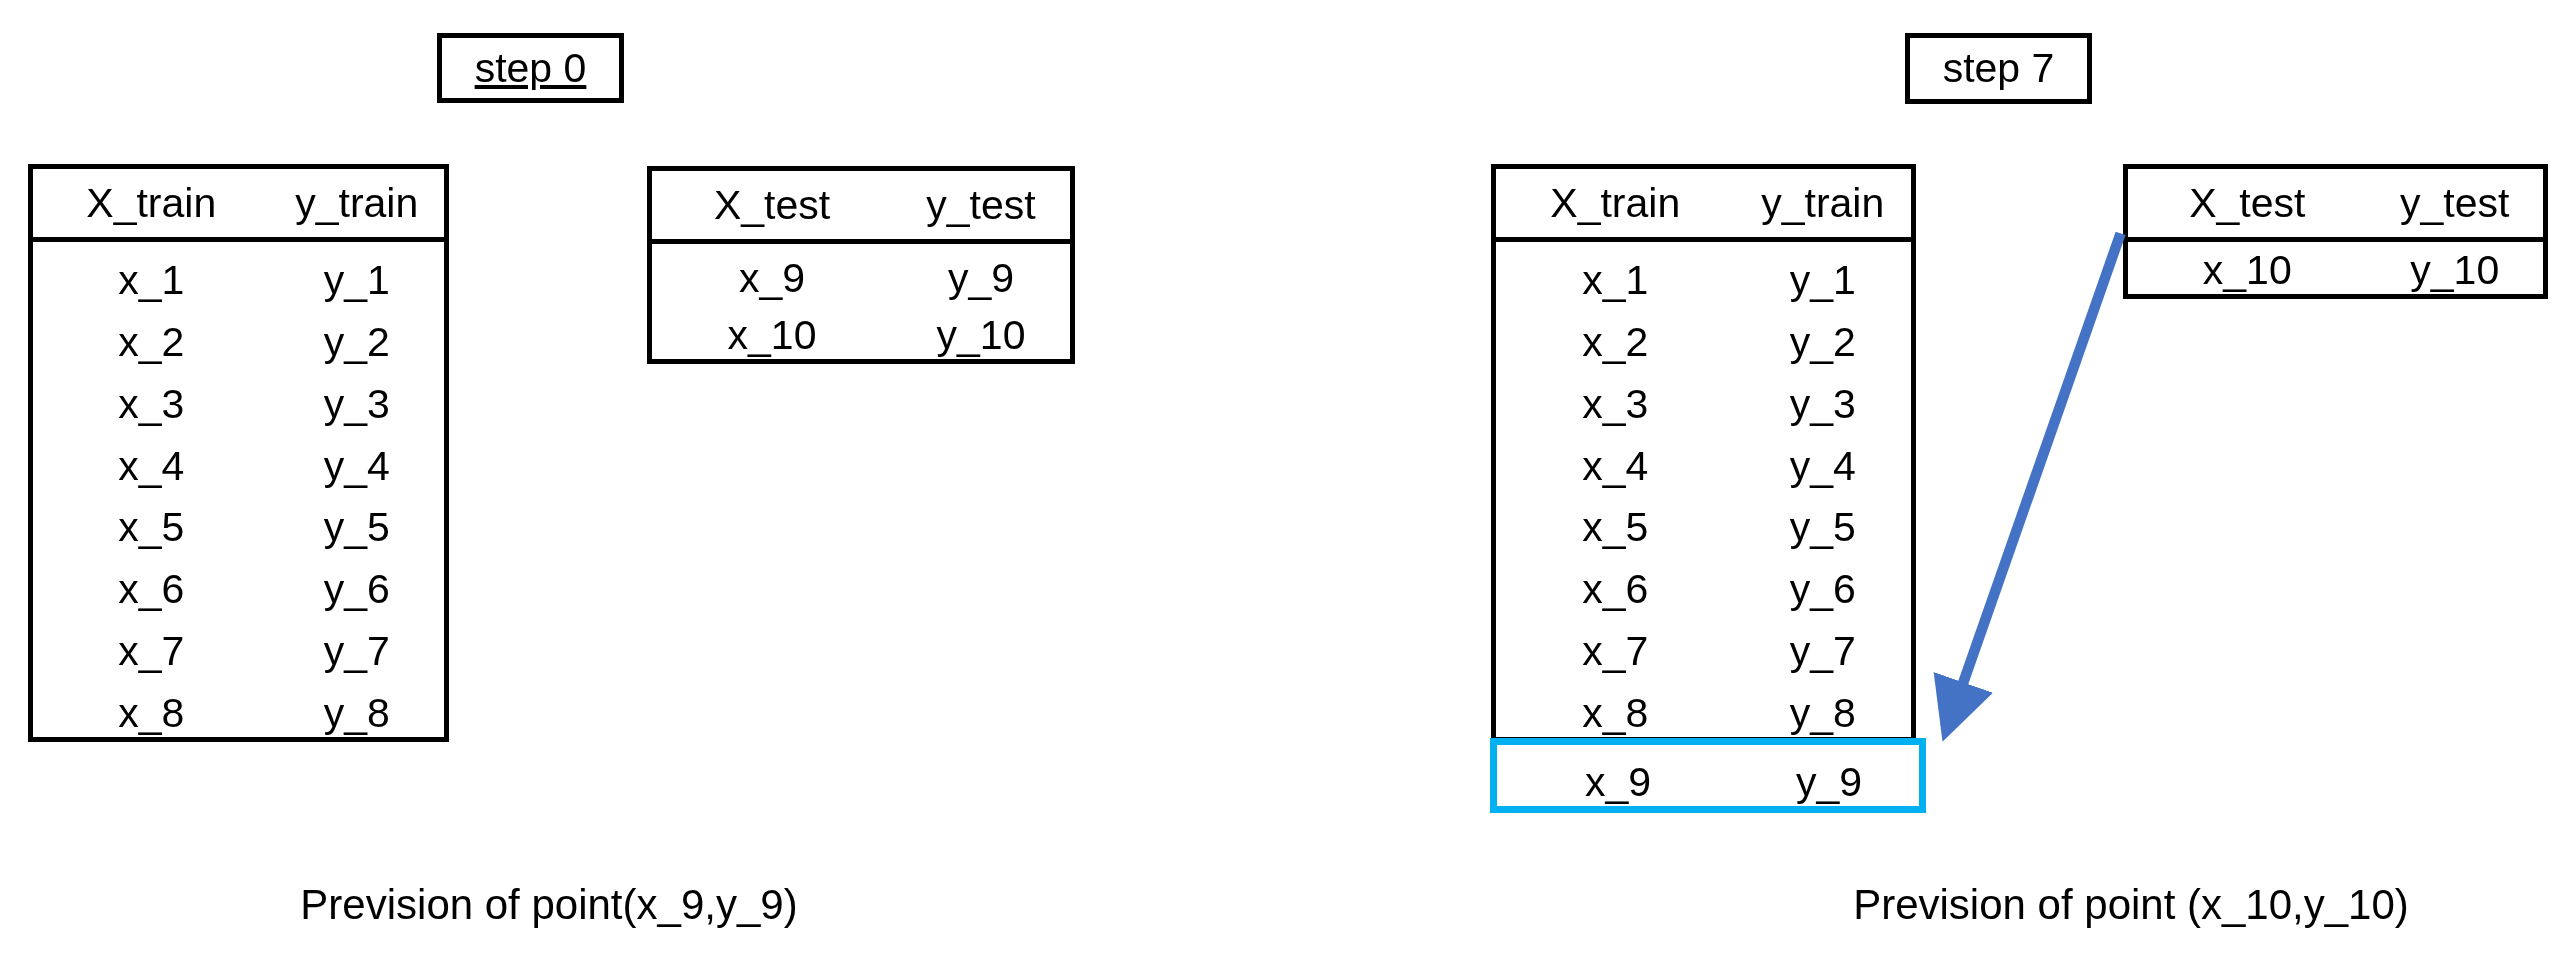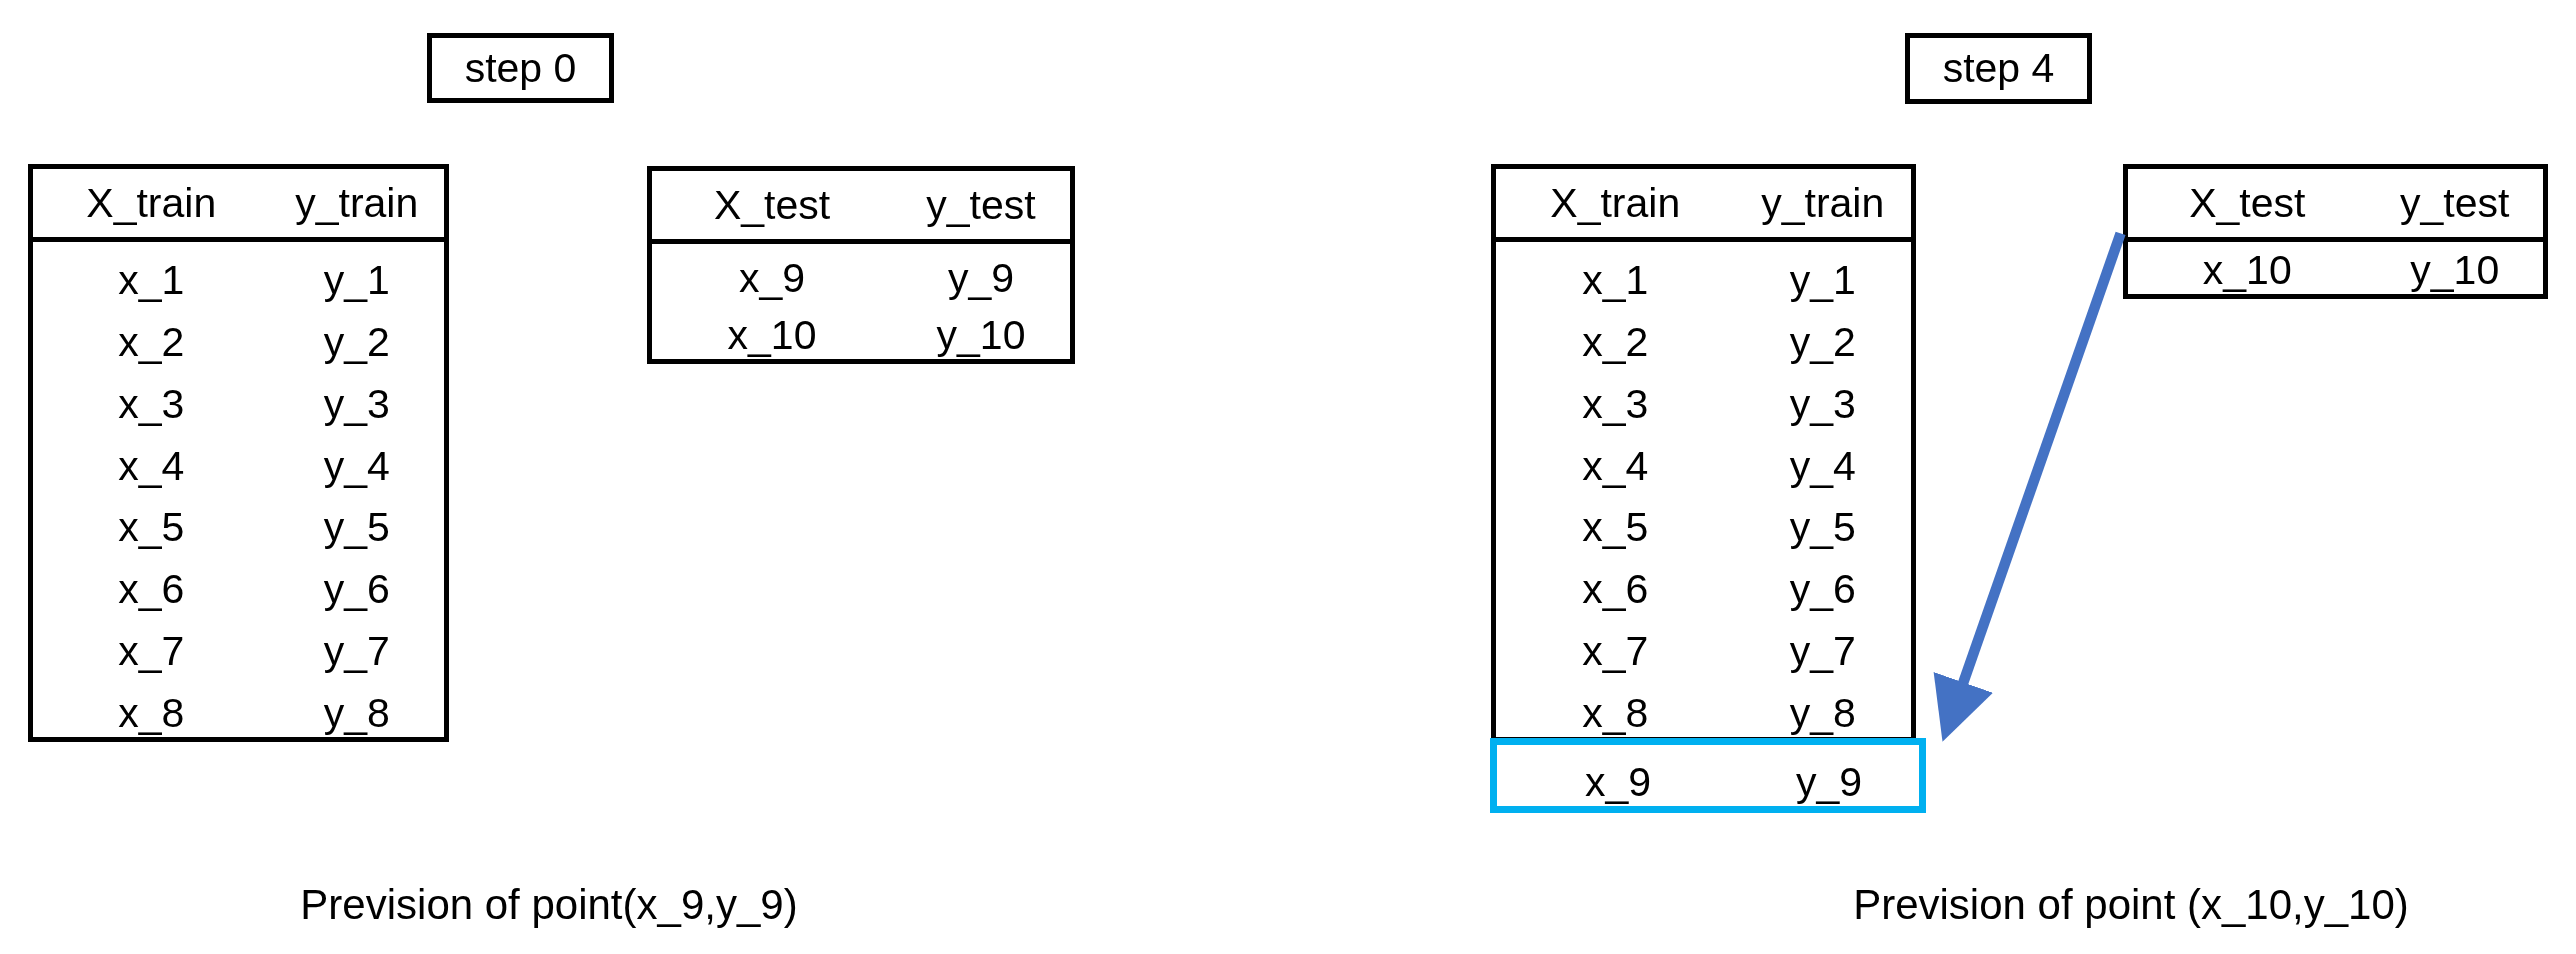--- a/index.html
+++ b/index.html
@@ -28,21 +28,21 @@
   }
   .highlight-box .trow{flex:1 1 auto;width:100%;}
   .caption{
     font-size:42px;text-align:center;white-space:nowrap;
   }
   .arrow-layer{position:absolute;left:0;top:0;width:2576px;height:955px;pointer-events:none;}
 </style>
 </head>
 <body>
 
-<div class="abs step-box" style="left:427px;top:33px;width:187px;height:70px;">
+<div class="abs step-box" style="left:437px;top:33px;width:187px;height:70px;text-decoration:underline;">
   <span>step 0</span>
 </div>
 
 <div class="abs dtable" style="left:28px;top:164px;width:421px;height:578px;">
   <div class="thead">
     <div class="tcell">X_train</div>
     <div class="tcell">y_train</div>
   </div>
   <div class="tbody">
       <div class="trow">
@@ -93,21 +93,21 @@
       <div class="trow">
         <div class="tcell">x_10</div>
         <div class="tcell">y_10</div>
       </div>
     </div>
 </div>
 
 <div class="abs caption" style="left:200px;top:881px;width:698px;">Prevision of point(x_9,y_9)</div>
 
 <div class="abs step-box" style="left:1905px;top:33px;width:187px;height:71px;">
-  <span>step 4</span>
+  <span>step 7</span>
 </div>
 
 <div class="abs dtable" style="left:1491px;top:164px;width:425px;height:578px;">
   <div class="thead">
     <div class="tcell">X_train</div>
     <div class="tcell">y_train</div>
   </div>
   <div class="tbody">
       <div class="trow">
         <div class="tcell">x_1</div>

